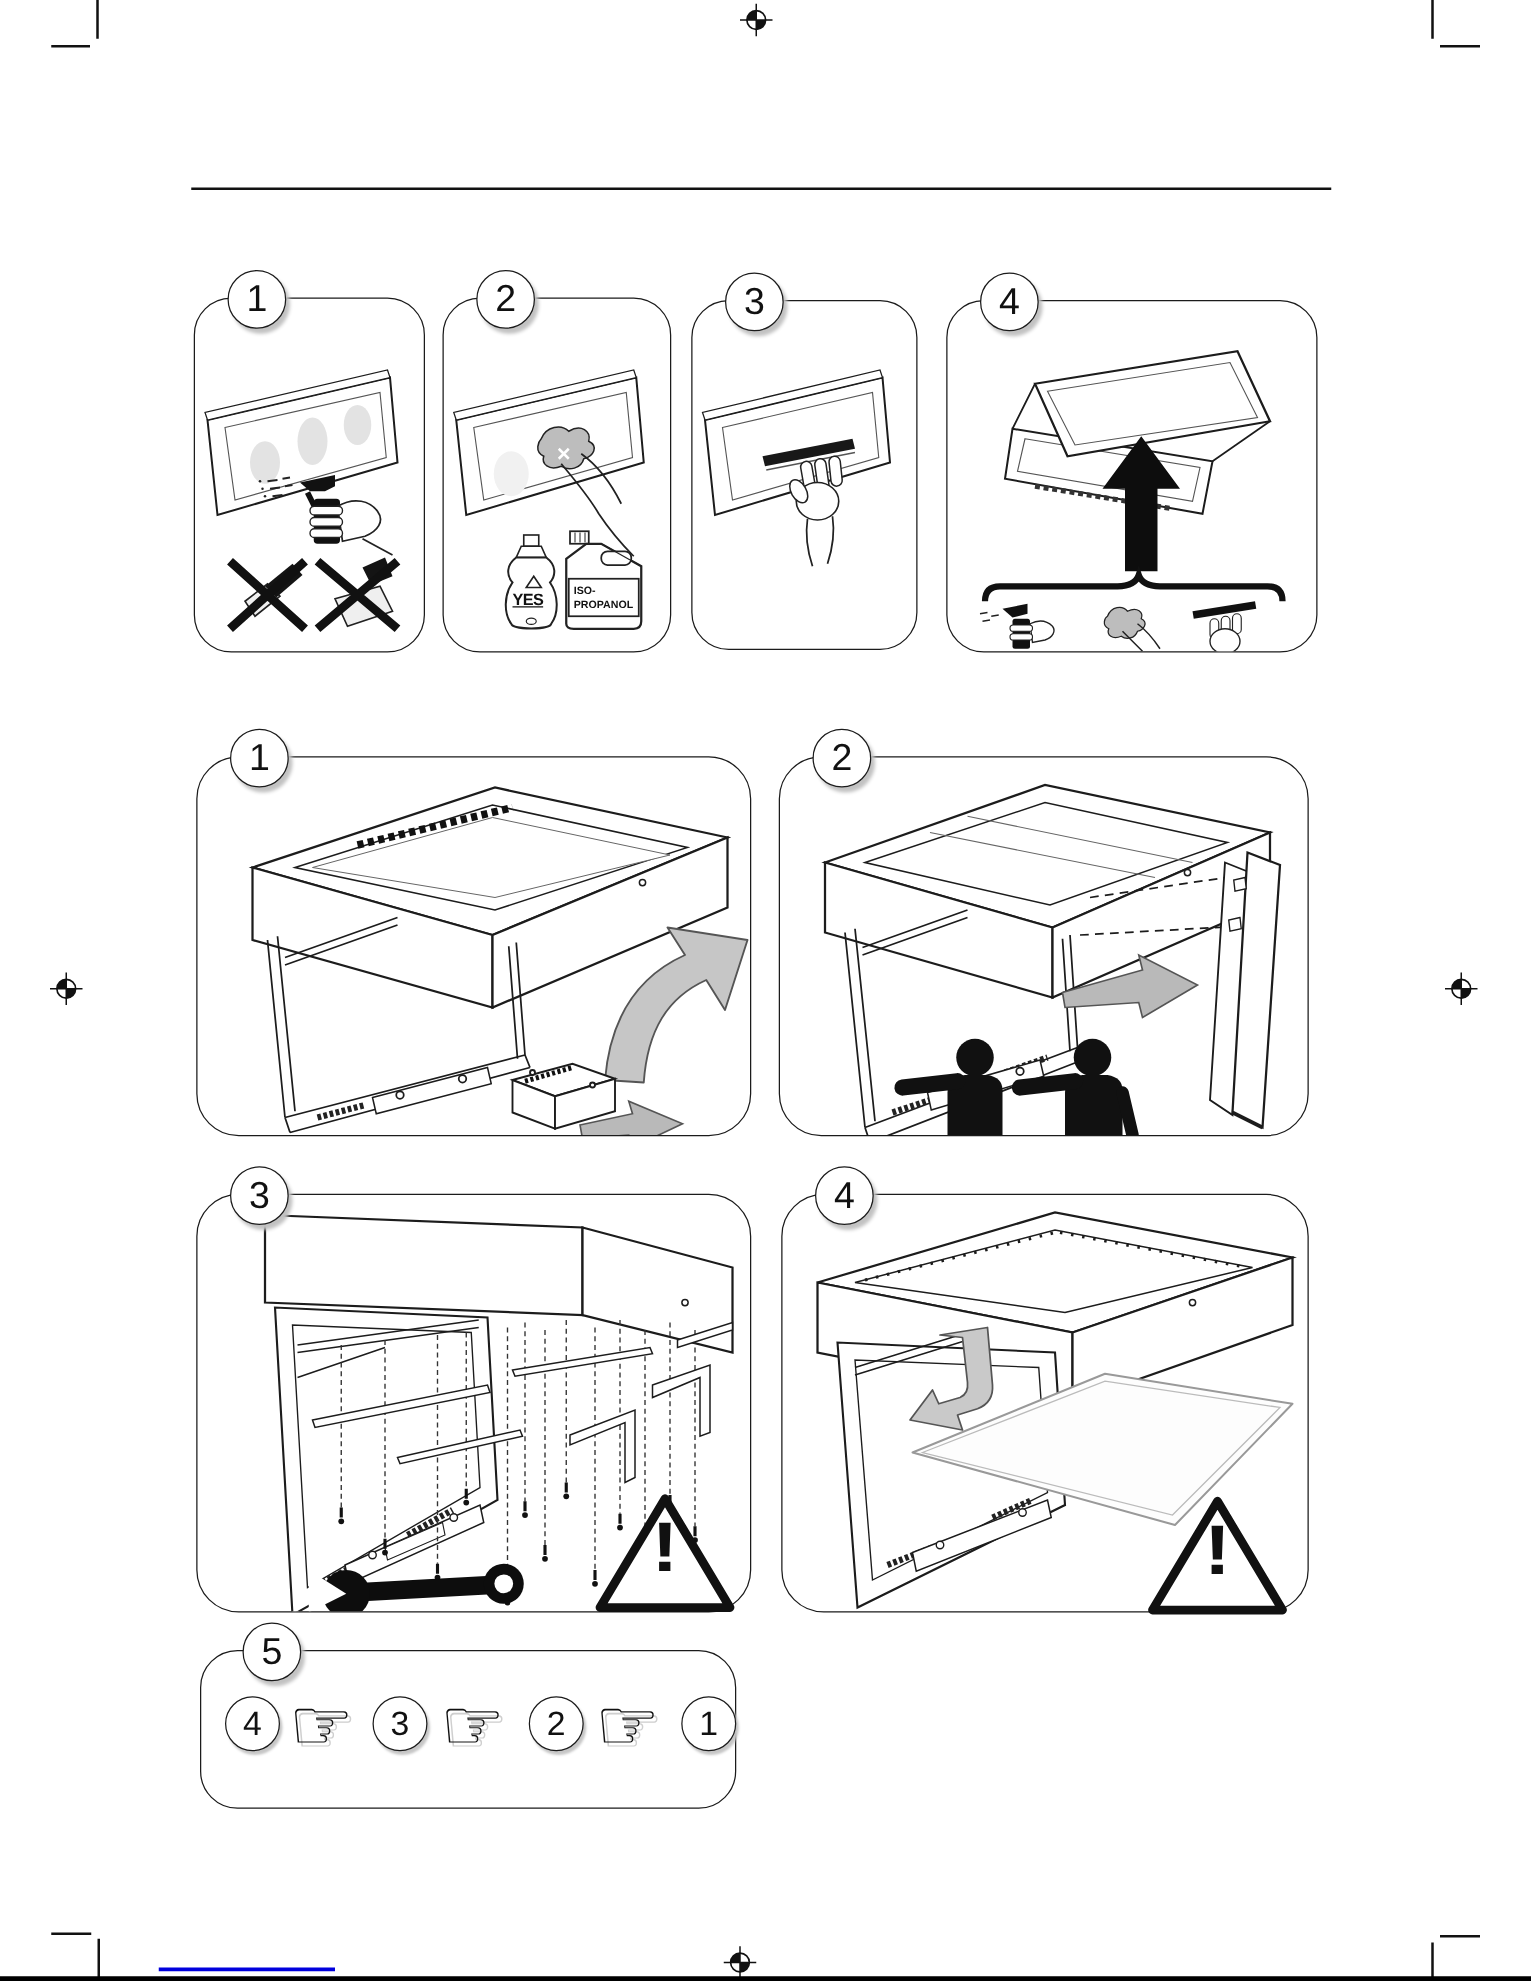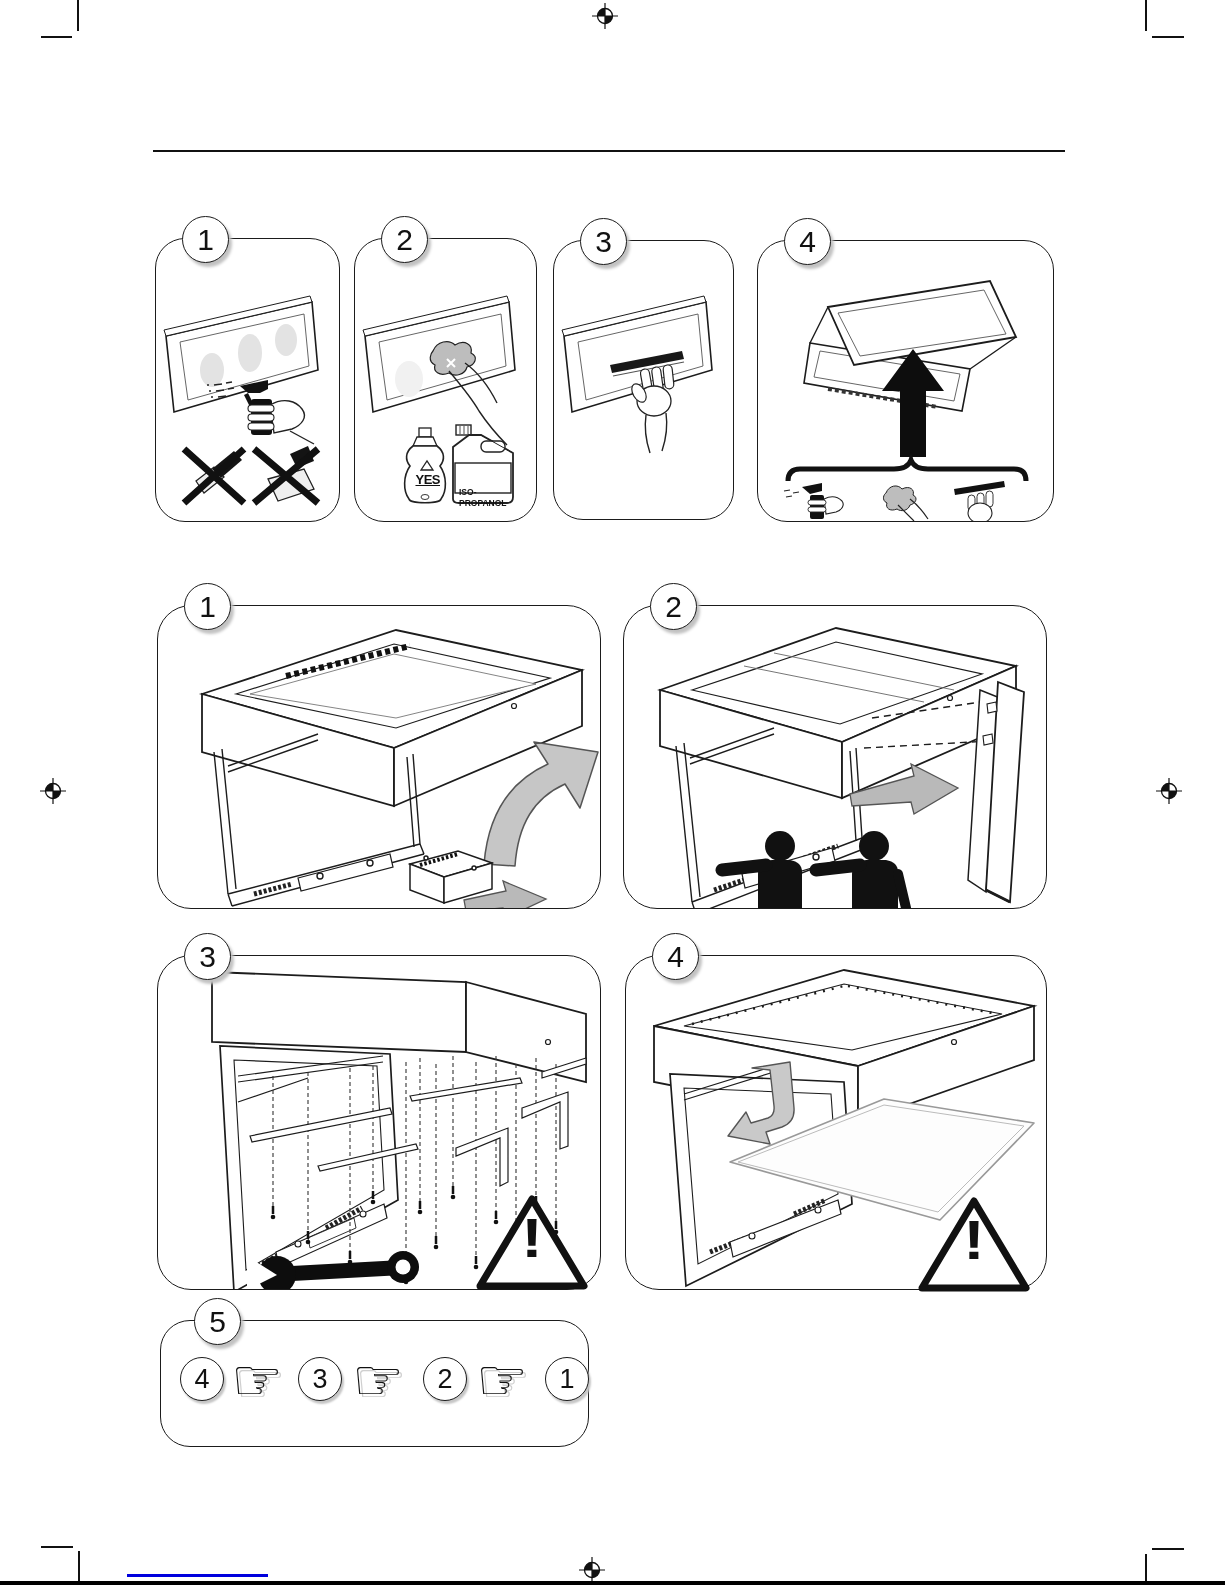--- a/index.html
+++ b/index.html
@@ -5,22 +5,22 @@
   html,body{margin:0;padding:0;background:#e8e8e8;}
   .page{position:relative;width:1225px;height:1585px;background:#ffffff;overflow:hidden;
         font-family:"Liberation Sans",sans-serif;color:#111;}
   .panel{position:absolute;border:1.7px solid #1b1b1b;border-radius:34px;background:#fff;}
   .panel.small{border-radius:30px;}
   .badge{position:absolute;left:26px;top:-23px;width:45px;height:45px;border:1.7px solid #1b1b1b;
          border-radius:50%;background:#fff;display:flex;align-items:center;justify-content:center;
          font-size:30px;line-height:1;box-shadow:3px 4px 3px #c2c2c2;z-index:3;}
   .art{position:absolute;left:0;top:0;}
   .overlay{position:absolute;z-index:2;}
-  .soap-label{font-size:13px;font-weight:800;letter-spacing:-0.5px;text-align:right;text-decoration:underline;}
-  .can-label{font-size:8.5px;font-weight:700;line-height:1.25;letter-spacing:0;margin-top:20px;}
+  .soap-label{font-size:13px;font-weight:800;letter-spacing:-0.5px;text-align:left;text-decoration:underline;}
+  .can-label{font-size:8.5px;font-weight:700;line-height:1.25;letter-spacing:0;}
   .warning{position:absolute;width:112px;height:96px;}
   .warning .excl{position:absolute;left:0;top:16px;width:112px;text-align:center;
                  font-size:56px;font-weight:bold;transform:scaleX(1.15);line-height:1;}
   .seq-circle{position:absolute;width:42px;height:42px;border:1.7px solid #1b1b1b;border-radius:50%;
               background:#fff;display:flex;align-items:center;justify-content:center;font-size:27px;
               box-shadow:2px 3px 2px #c6c6c6;}
   .pointer{position:absolute;font-family:"DejaVu Sans",sans-serif;font-size:58px;line-height:1;
            color:#111;text-shadow:3px 3px 0 #cfcfcf;}
   .blue-line{position:absolute;left:127px;top:1574px;width:141px;height:2.5px;}
   .page-edge{position:absolute;left:0;top:1581px;width:1225px;height:4px;background:#000;}

